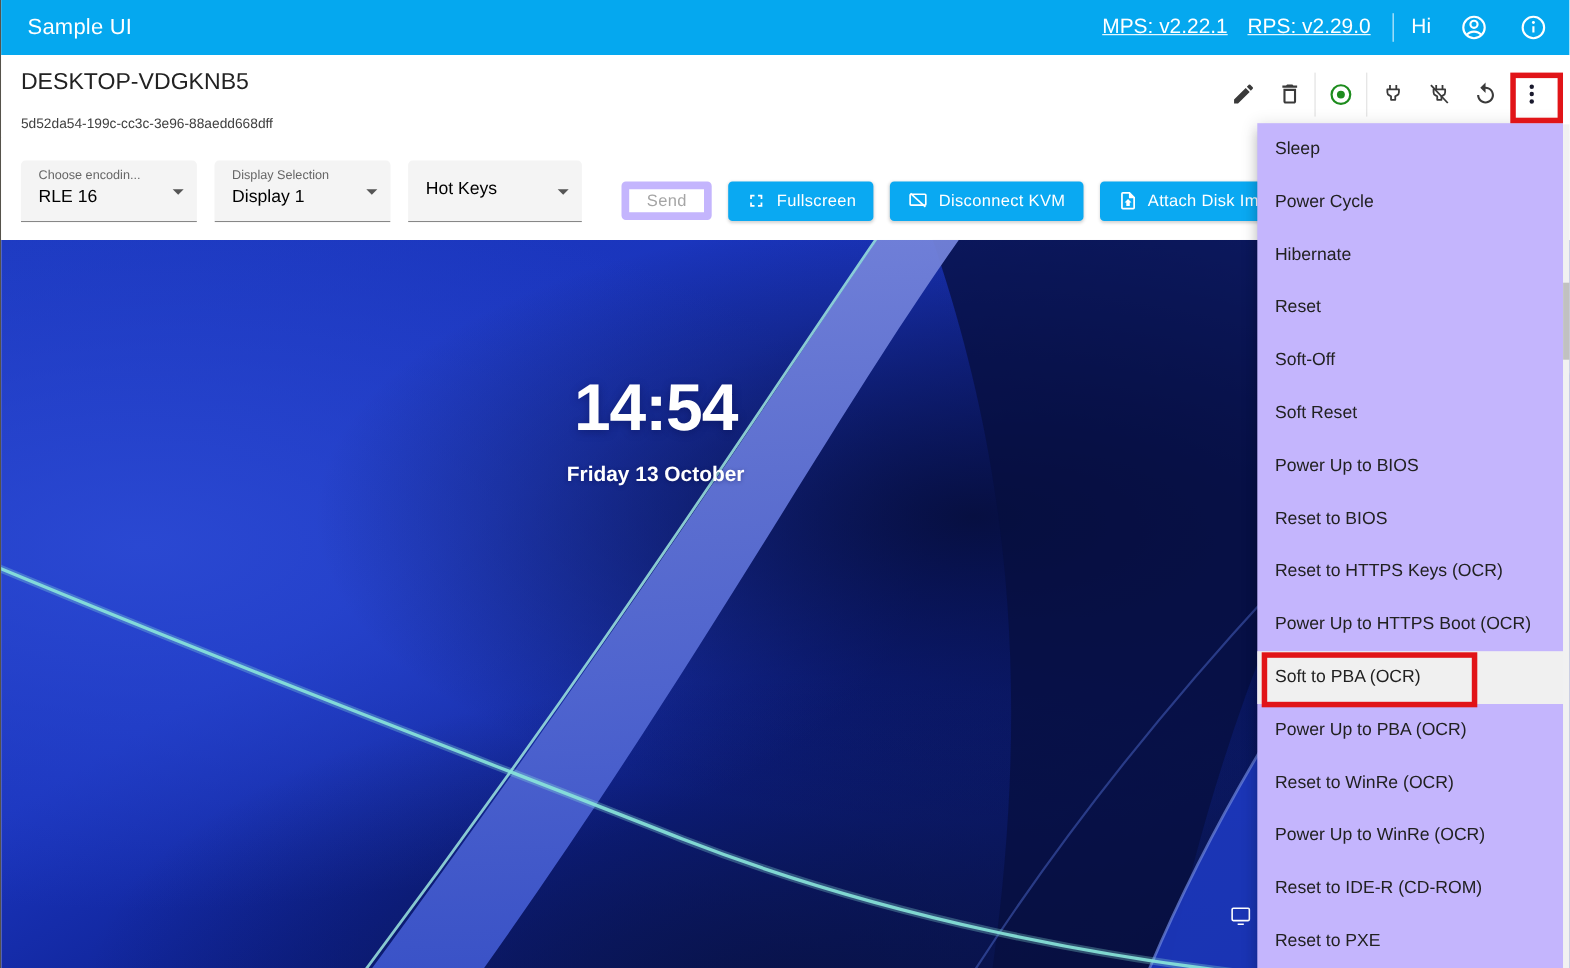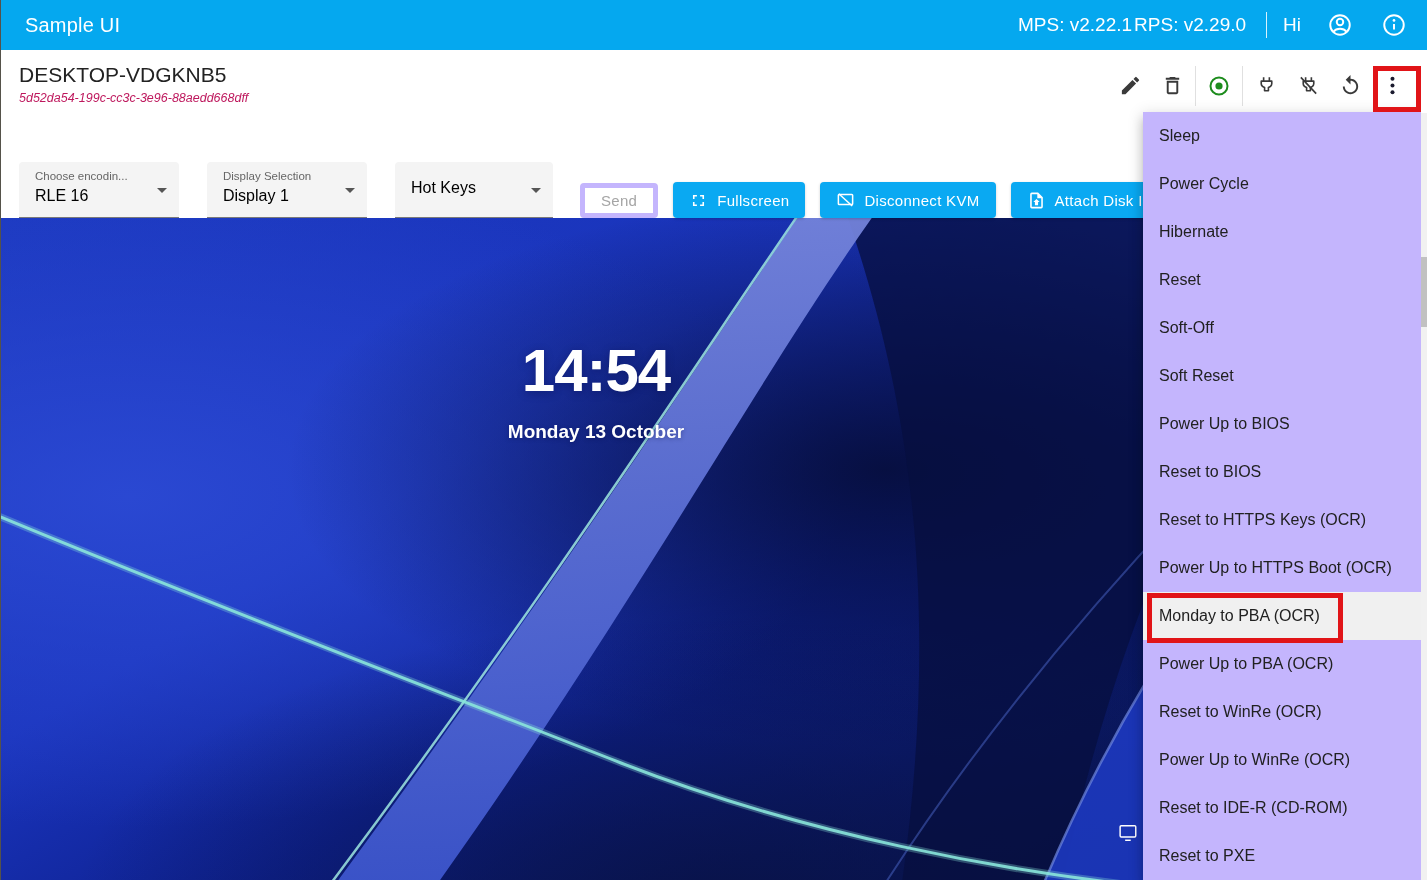--- a/index.html
+++ b/index.html
@@ -5,51 +5,51 @@
   * { margin:0; padding:0; box-sizing:border-box; }
   html,body { width:1427px; height:880px; overflow:hidden; background:#fff;
     font-family:"Liberation Sans", sans-serif; }
   .app { position:relative; width:1427px; height:880px; border-left:1px solid #55524a; overflow:hidden; }
 
   
   .topbar { height:50px; background:#05a8ef; display:flex; align-items:center;
     padding:0 18px 0 24px; color:#fff; position:relative; z-index:10; }
   .topbar-title { font-size:20px; font-weight:500; letter-spacing:.2px; }
   .topbar-right { margin-left:auto; display:flex; align-items:center; font-size:19px; }
-  .topbar-right .ver { margin-left:2px; }
+  .topbar-right .ver { margin-left:18px;text-decoration:underline; }
   .vdiv { width:1px; height:26px; background:rgba(255,255,255,.85); margin:0 16px 0 20px; }
   .greet { margin-right:24px; }
   .tb-icon { display:inline-flex; align-items:center; justify-content:center; width:30px; height:30px; cursor:pointer; }
   .tb-icon + .tb-icon { margin-left:24px; }
 
   
   .devbar { height:75px; background:#fff; display:flex; padding:0 14px 0 18px; position:relative; z-index:5; }
   .devinfo { padding-top:13px; }
   .devname { font-size:21px; color:#222; }
-  .devuuid { font-size:12.5px; color:#be185d; margin-top:4px;font-style:italic; }
+  .devuuid { font-size:12.5px; color:#404040; margin-top:18px; }
   .devactions { margin-left:auto; display:flex; align-items:center; height:100%; padding-bottom:4px; }
   .act-btn { width:42px; height:42px; display:flex; align-items:center; justify-content:center; cursor:pointer; }
   .act-div { width:1px; height:40px; background:#e0e0e0; margin:0 2px; }
 
   
-  .controls { height:93px; display:flex; align-items:flex-end; padding:0 18px; position:relative; z-index:5; background:#fff;gap:12px; }
+  .controls { height:93px; display:flex; align-items:center; padding:0 18px; position:relative; z-index:5; background:#fff; }
   .select { background:#f4f4f4; border-bottom:1px solid #7a7a7a; border-radius:4px 4px 0 0;
     height:56px; margin-top:5px; padding:8px 30px 0 16px; position:relative; cursor:pointer; }
   .select + .select { margin-left:16px; }
   .sel-label { font-size:11.5px; color:#666; }
   .sel-value { font-size:16px; color:#000000; margin-top:5px; }
   .sel-only-label { font-size:16px; color:#000000; padding-top:9px; }
   .caret { position:absolute; right:12px; top:26px; width:0; height:0;
     border-left:5px solid transparent; border-right:5px solid transparent; border-top:5px solid #555; }
   .w160 { width:160px; } .w158 { width:158px; }
   .btnrow { display:flex; align-items:center; margin-top:22px; margin-left:15px; }
   .btn { height:36px; border-radius:4px; display:flex; align-items:center; font-size:15px;
     font-weight:500; letter-spacing:.3px; cursor:pointer; white-space:nowrap; }
   .btn + .btn { margin-left:15px; }
-  .btn-disabled { background:#fff; border:5px solid #c4b5fd; color:#a5a5a5; padding:0 16px; height:35px; }
+  .btn-disabled { background:#fff; border:7px solid #c4b5fd; color:#a5a5a5; padding:0 16px; height:35px;margin-left:21px; }
   .btn-blue { background:#0aa9f2; color:#fff; padding:0 16px; box-shadow:0 1px 3px rgba(0,0,0,.18); }
   .btn-blue svg { margin-right:9px; }
 
   
   .screen { position:absolute; left:0; top:218px; width:1427px; height:662px; overflow:hidden; z-index:1; cursor:pointer; }
   .screen svg.wall { position:absolute; left:0; top:0; }
   .clockwrap { position:absolute; left:0; top:118px; width:1190px; text-align:center; color:#fff; }
   .clock { font-size:60px; font-weight:700; letter-spacing:-1px; text-shadow:0 2px 8px rgba(0,10,60,.35); }
   .cdate { font-size:19px; font-weight:700; margin-top:16px; text-shadow:0 1px 4px rgba(0,10,60,.35); }
   .mini-mon { position:absolute; left:1118px; top:606px; }
@@ -245,21 +245,21 @@
       <path d="M880,672 C990,500 1160,290 1427,55" fill="none" stroke="#5572d8" stroke-width="2" opacity="0.45"></path>
 
       <path d="M810,-20 C700,140 560,360 330,672 L432,672 C640,380 762,150 885,-20 Z" fill="url(#ribbon)" opacity="0.95"></path>
       <path d="M806,-16 C695,145 555,365 325,672" fill="none" stroke="#9fe8e0" stroke-width="2.5" opacity="0.85"></path>
 
       <path d="M-10,295 C230,395 430,470 620,545 C800,615 1000,655 1180,672" fill="none" stroke="#8ae6da" stroke-width="7" opacity="0.3"></path>
       <path d="M-10,295 C230,395 430,470 620,545 C800,615 1000,655 1180,672" fill="none" stroke="#8ae6da" stroke-width="3" opacity="0.9"></path>
     </svg>
     <div class="clockwrap">
       <div class="clock">14:54</div>
-      <div class="cdate">Monday 13 October</div>
+      <div class="cdate">Friday 13 October</div>
     </div>
     <span class="mini-mon">
       <svg viewBox="0 0 17 16" width="19" height="18">
           <g fill="none" stroke="#fff" stroke-width="1.3">
             <rect x="1" y="1.5" width="14" height="10" rx="1"></rect>
             <path d="M5.5 14.5h5"></path>
           </g>
         </svg>
     </span>
   </section>
@@ -268,21 +268,21 @@
     <div class="menu-item">Sleep</div>
     <div class="menu-item">Power Cycle</div>
     <div class="menu-item">Hibernate</div>
     <div class="menu-item">Reset</div>
     <div class="menu-item">Soft-Off</div>
     <div class="menu-item">Soft Reset</div>
     <div class="menu-item">Power Up to BIOS</div>
     <div class="menu-item">Reset to BIOS</div>
     <div class="menu-item">Reset to HTTPS Keys (OCR)</div>
     <div class="menu-item">Power Up to HTTPS Boot (OCR)</div>
-    <div class="menu-item hover">Monday to PBA (OCR)</div>
+    <div class="menu-item hover">Soft to PBA (OCR)</div>
     <div class="menu-item">Power Up to PBA (OCR)</div>
     <div class="menu-item">Reset to WinRe (OCR)</div>
     <div class="menu-item">Power Up to WinRe (OCR)</div>
     <div class="menu-item">Reset to IDE-R (CD-ROM)</div>
     <div class="menu-item">Reset to PXE</div>
   </div>
 
   <div class="hl-box hl-kebab"></div>
   <div class="hl-box hl-item"></div>
 

